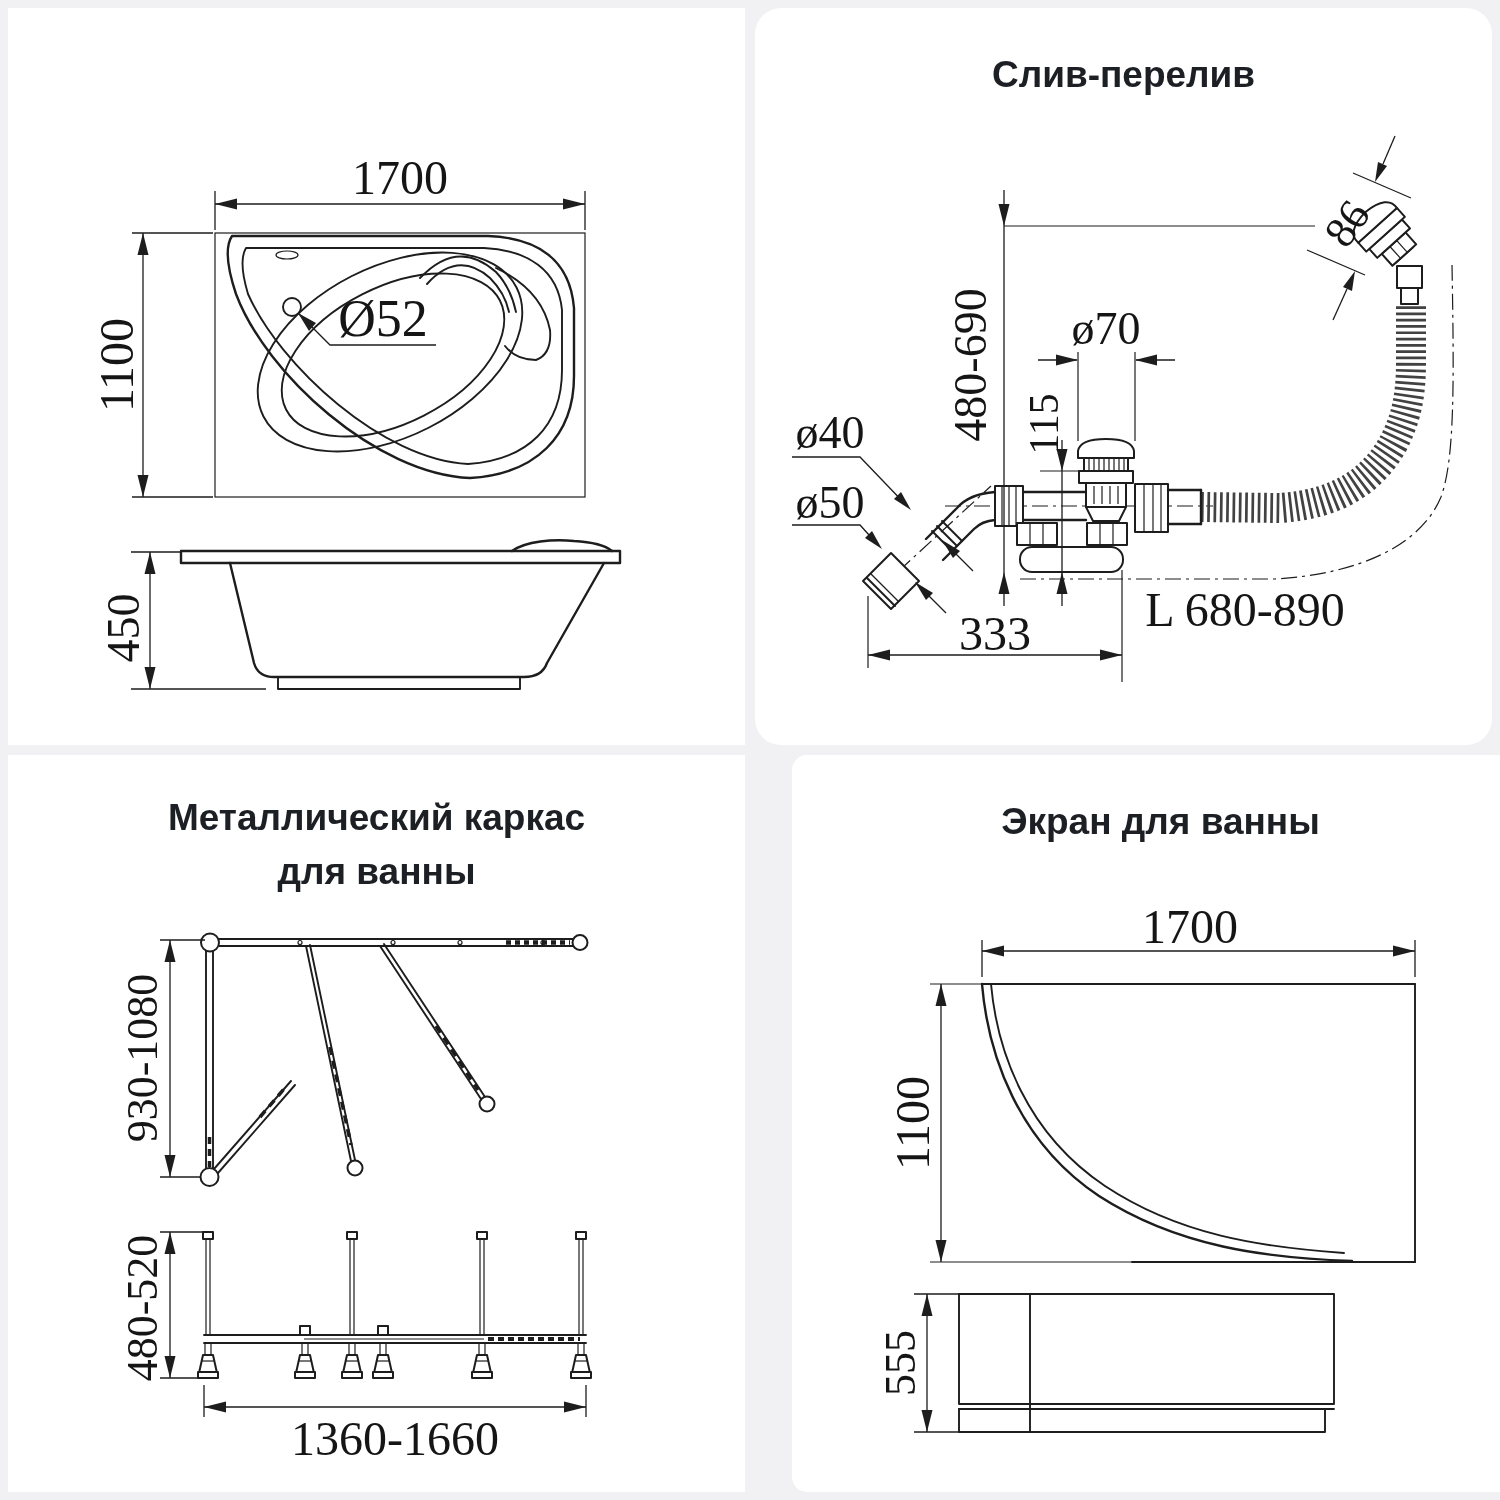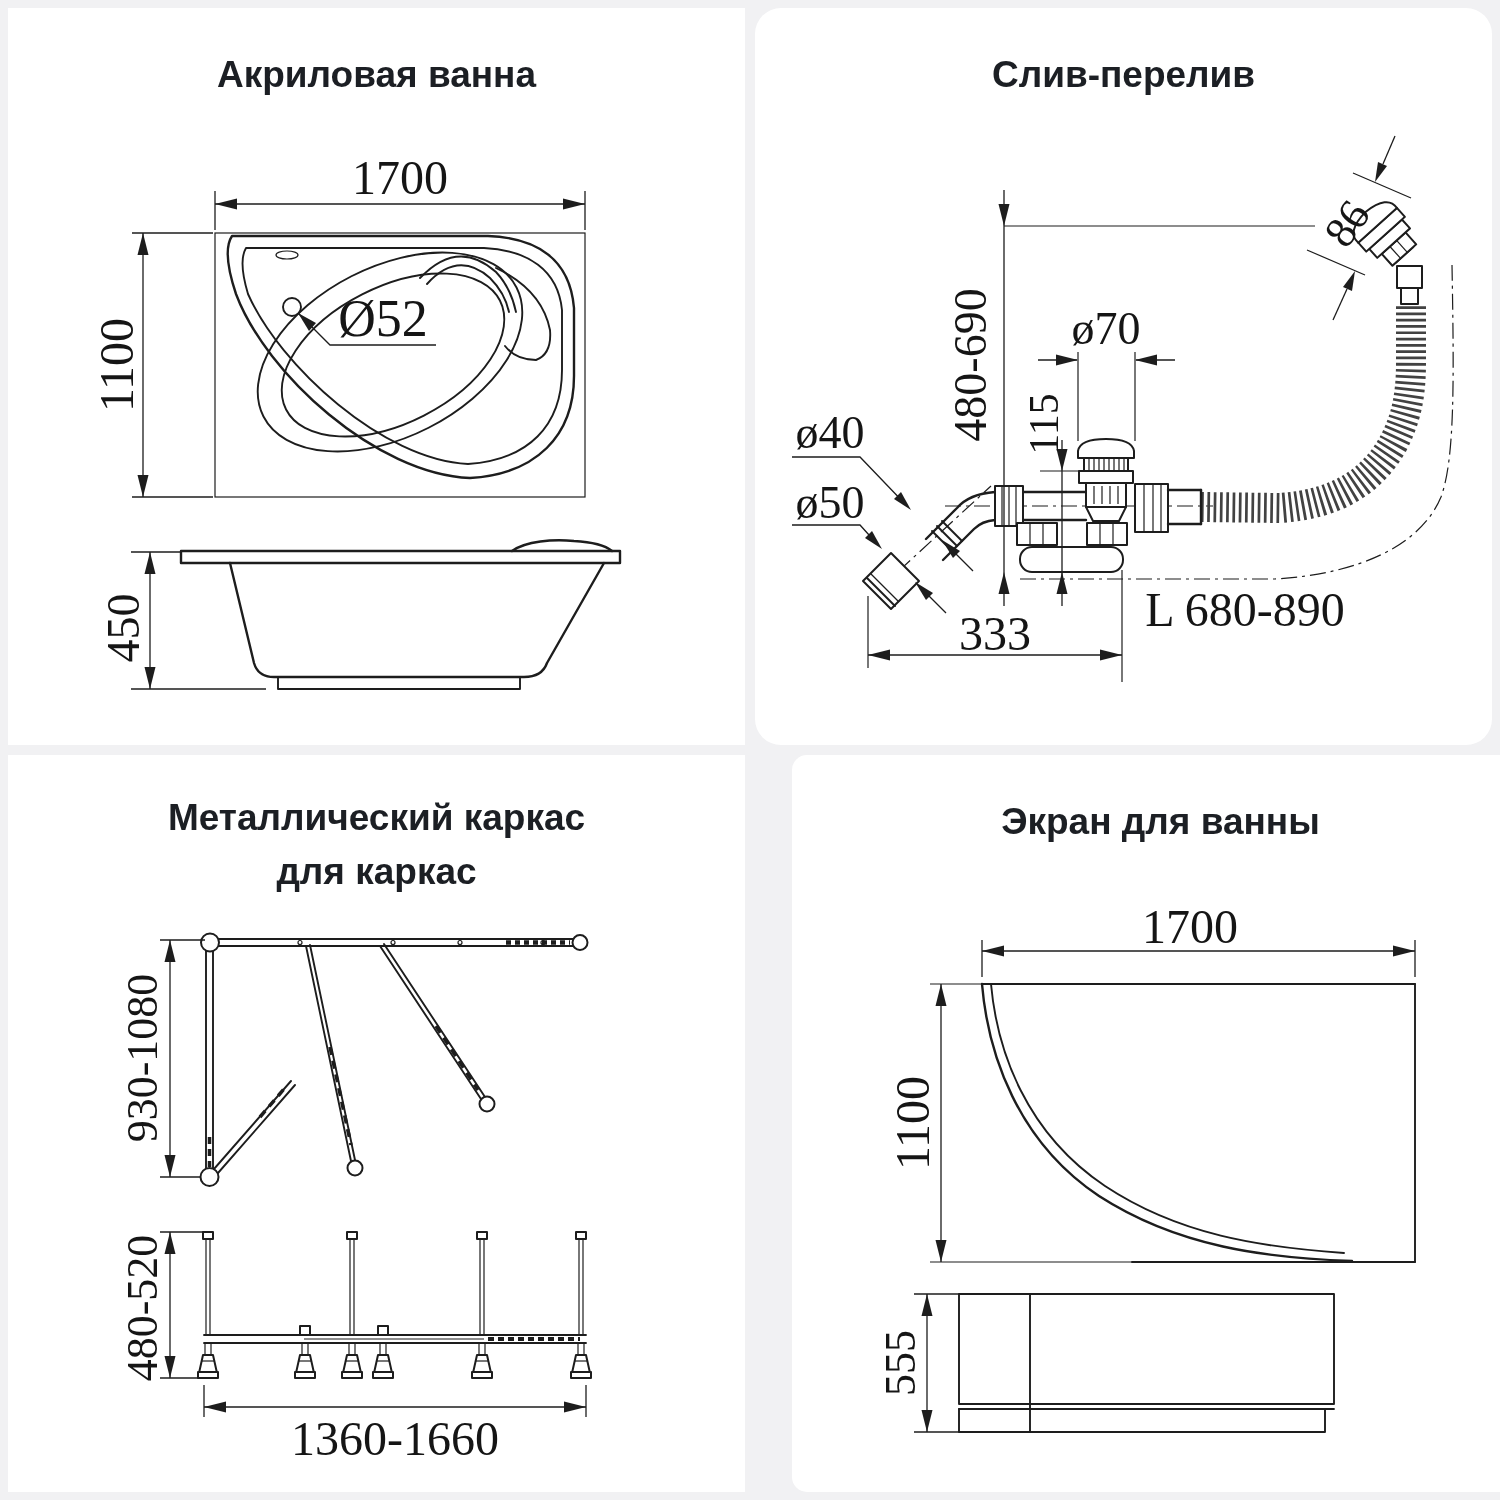--- a/index.html
+++ b/index.html
@@ -19,21 +19,20 @@
   .dd{stroke:#1d1d1d;stroke-width:1.2;fill:none;stroke-dasharray:16 5 3 5;}
   .p{stroke:#1d1d1d;stroke-width:2;fill:#ffffff;stroke-linejoin:round;}
   .hose{stroke:#424242;stroke-width:30;fill:none;stroke-dasharray:2.7 3.6;}
   .ar{fill:#1d1d1d;stroke:none;}
   text{font-family:"Liberation Serif","DejaVu Serif",serif;fill:#151515;}
 </style>
 </head>
 <body>
 
 <div class="card" id="card-tl">
-  <div class="title">Акриловая ванна</div>
   <svg width="737" height="737" viewBox="0 0 737 737">
 
     <rect class="t" x="207" y="225" width="370" height="264"></rect>
 
     <path class="o" d="M224,228 L480,228 C530,230 562,252 566,300 L566,368 C566,428 528,466 462,470 C368,466 258,366 228,286 C220,262 216,240 224,228 Z"></path>
     <path class="m" d="M238,240 L476,240 C520,242 550,262 554,302 L554,362 C554,418 520,452 460,456 C375,452 272,358 240,286 C234,266 232,250 238,240 Z"></path>
     <ellipse class="m" cx="382" cy="344" rx="142" ry="85" transform="rotate(-27 382 344)"></ellipse>
     <ellipse class="m" cx="385" cy="347" rx="120" ry="68" transform="rotate(-27 385 347)"></ellipse>
 
     <path class="m" d="M412,270 Q450,230 488,264 Q503,280 508,304"></path>
@@ -189,21 +188,21 @@
     <polygon class="ar" points="113,647 135,641.5 135,652.5"></polygon>
       <polygon class="ar" points="367,647 345,641.5 345,652.5"></polygon>
     <text x="240" y="642" font-size="48" text-anchor="middle">333</text>
     <text x="490" y="618" font-size="48" text-anchor="middle">L 680-890</text>
   </svg>
 </div>
 
 <div class="card" id="card-bl">
   <div class="title two">
     <div>Металлический каркас</div>
-    <div>для каркас</div>
+    <div>для ванны</div>
   </div>
   <svg width="737" height="737" viewBox="0 0 737 737">
 
     <line class="m" x1="199" y1="184" x2="575" y2="184"></line>
       <line class="m" x1="199" y1="191" x2="575" y2="191"></line>
     <circle class="t" cx="292" cy="187.5" r="2"></circle>
       <circle class="t" cx="385" cy="187.5" r="2"></circle>
       <circle class="t" cx="452" cy="187.5" r="2"></circle>
       <circle class="t" cx="535" cy="187.5" r="2"></circle>
     <line x1="498" y1="187.5" x2="562" y2="187.5" stroke="#1d1d1d" stroke-width="4.5" stroke-dasharray="5 4"></line>

